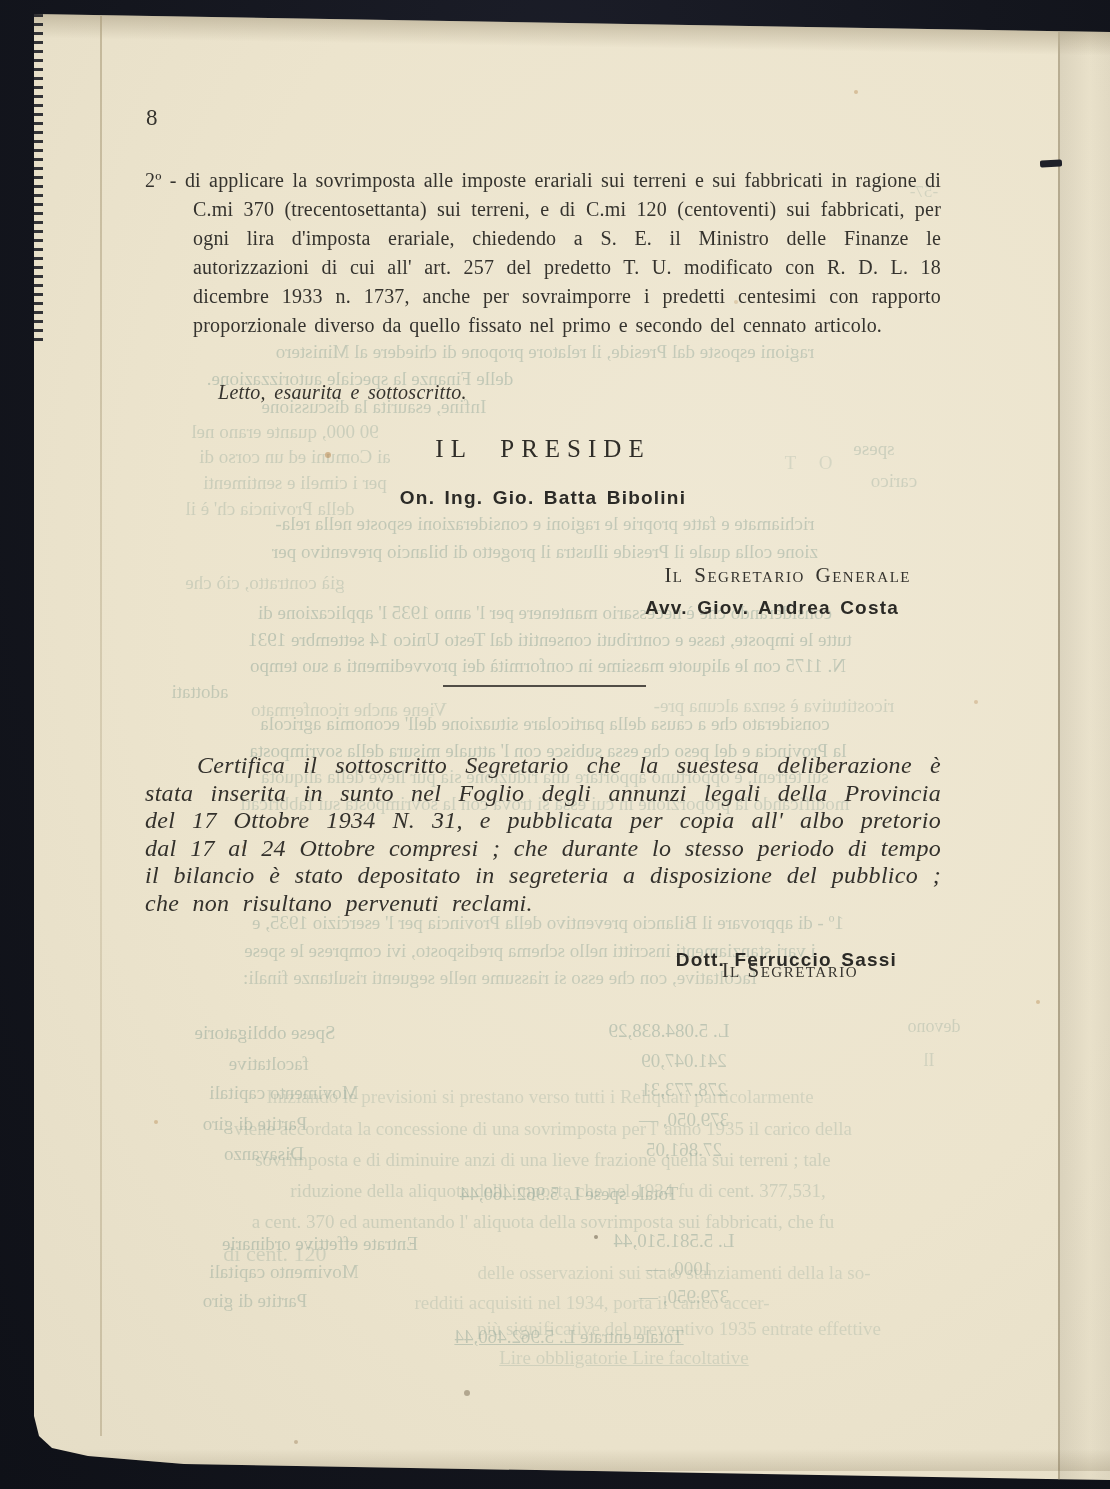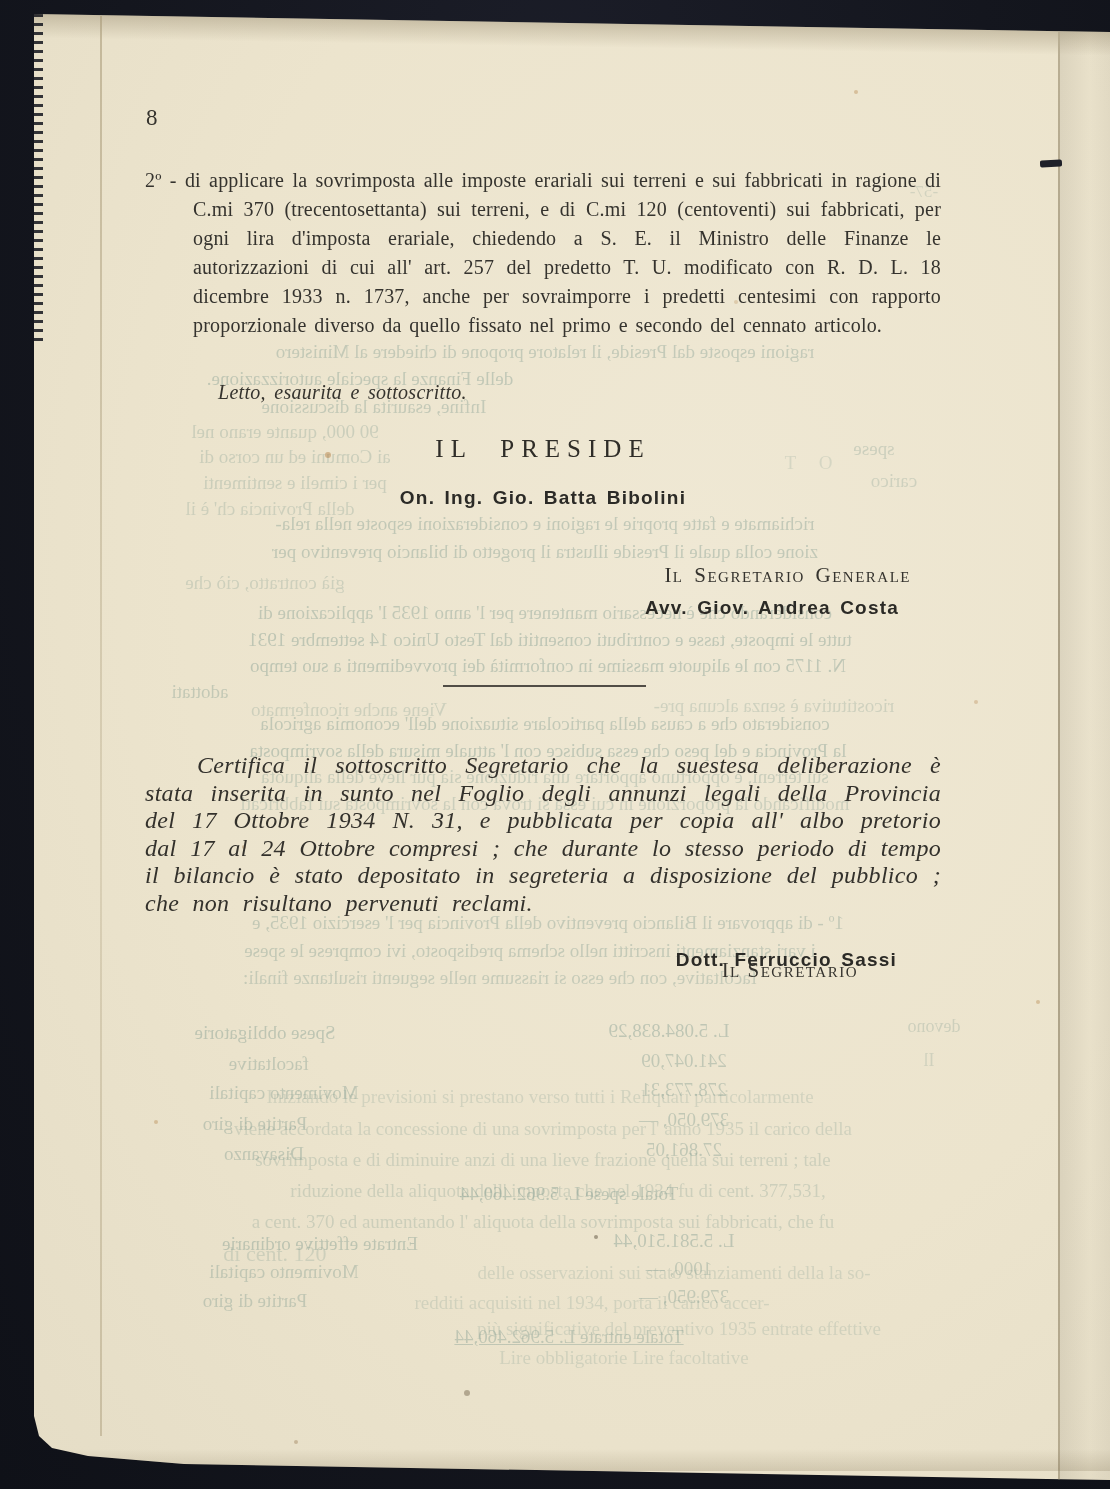--- a/index.html
+++ b/index.html
@@ -142,21 +142,21 @@
         <div class="ghost mir und" style="left: 310px; top: 1326px; width: 450px; font-size: 19px; opacity: 0.36;">Totale entrate  L.  5.962.460,44</div>
         <div class="ghost" style="left: 111px; top: 1086px; width: 790px; font-size: 19px; opacity: 0.22;">Iniziando le previsioni si prestano verso tutti i Reliquati particolarmente</div>
         <div class="ghost" style="left: 111px; top: 1118px; width: 796px; font-size: 19px; opacity: 0.24;">viene accordata la concessione di una sovrimposta per l' anno 1935 il carico della</div>
         <div class="ghost" style="left: 111px; top: 1149px; width: 796px; font-size: 19px; opacity: 0.26;">sovrimposta e di diminuire anzi di una lieve frazione quella sui terreni ; tale</div>
         <div class="ghost" style="left: 126px; top: 1180px; width: 796px; font-size: 19px; opacity: 0.26;">riduzione della aliquota dell' imposta che nel 1934 fu di cent. 377,531,</div>
         <div class="ghost" style="left: 111px; top: 1211px; width: 796px; font-size: 19px; opacity: 0.26;">a cent. 370 ed aumentando l' aliquota della sovrimposta sui fabbricati, che fu</div>
         <div class="ghost" style="left: 111px; top: 1241px; width: 260px; font-size: 22px; opacity: 0.24;">di cent. 120</div>
         <div class="ghost" style="left: 370px; top: 1262px; width: 540px; font-size: 19px; opacity: 0.22;">delle osservazioni sui stato stanziamenti della la so-</div>
         <div class="ghost" style="left: 288px; top: 1292px; width: 540px; font-size: 19px; opacity: 0.22;">redditi acquisiti nel 1934, porta il carico accer-</div>
         <div class="ghost" style="left: 370px; top: 1318px; width: 550px; font-size: 19px; opacity: 0.22;">più significative del preventivo 1935  entrate effettive</div>
-        <div class="ghost" style="left: 300px; top: 1347px; width: 580px; font-size: 19px; opacity: 0.22;">Lire  obbligatorie  Lire  facoltative</div>
+        <div class="ghost" style="left: 300px; top: 1347px; width: 580px; font-size: 19px; opacity: 0.22; text-decoration: underline;">Lire  obbligatorie  Lire  facoltative</div>
       </div>
     <div id="speckles">
         <div class="speck" style="left: 291px; top: 452px; width: 6px; height: 6px; background: rgba(176, 120, 58, 0.45);"></div>
         <div class="speck" style="left: 820px; top: 90px; width: 4px; height: 4px; background: rgba(176, 120, 58, 0.35);"></div>
         <div class="speck" style="left: 208px; top: 845px; width: 4px; height: 4px; background: rgba(150, 100, 50, 0.35);"></div>
         <div class="speck" style="left: 560px; top: 1235px; width: 4px; height: 4px; background: rgba(90, 80, 60, 0.5);"></div>
         <div class="speck" style="left: 120px; top: 1120px; width: 4px; height: 4px; background: rgba(176, 120, 58, 0.35);"></div>
         <div class="speck" style="left: 940px; top: 700px; width: 4px; height: 4px; background: rgba(176, 120, 58, 0.3);"></div>
         <div class="speck" style="left: 430px; top: 1390px; width: 6px; height: 6px; background: rgba(110, 95, 70, 0.45);"></div>
         <div class="speck" style="left: 1002px; top: 1000px; width: 4px; height: 4px; background: rgba(176, 120, 58, 0.35);"></div>

